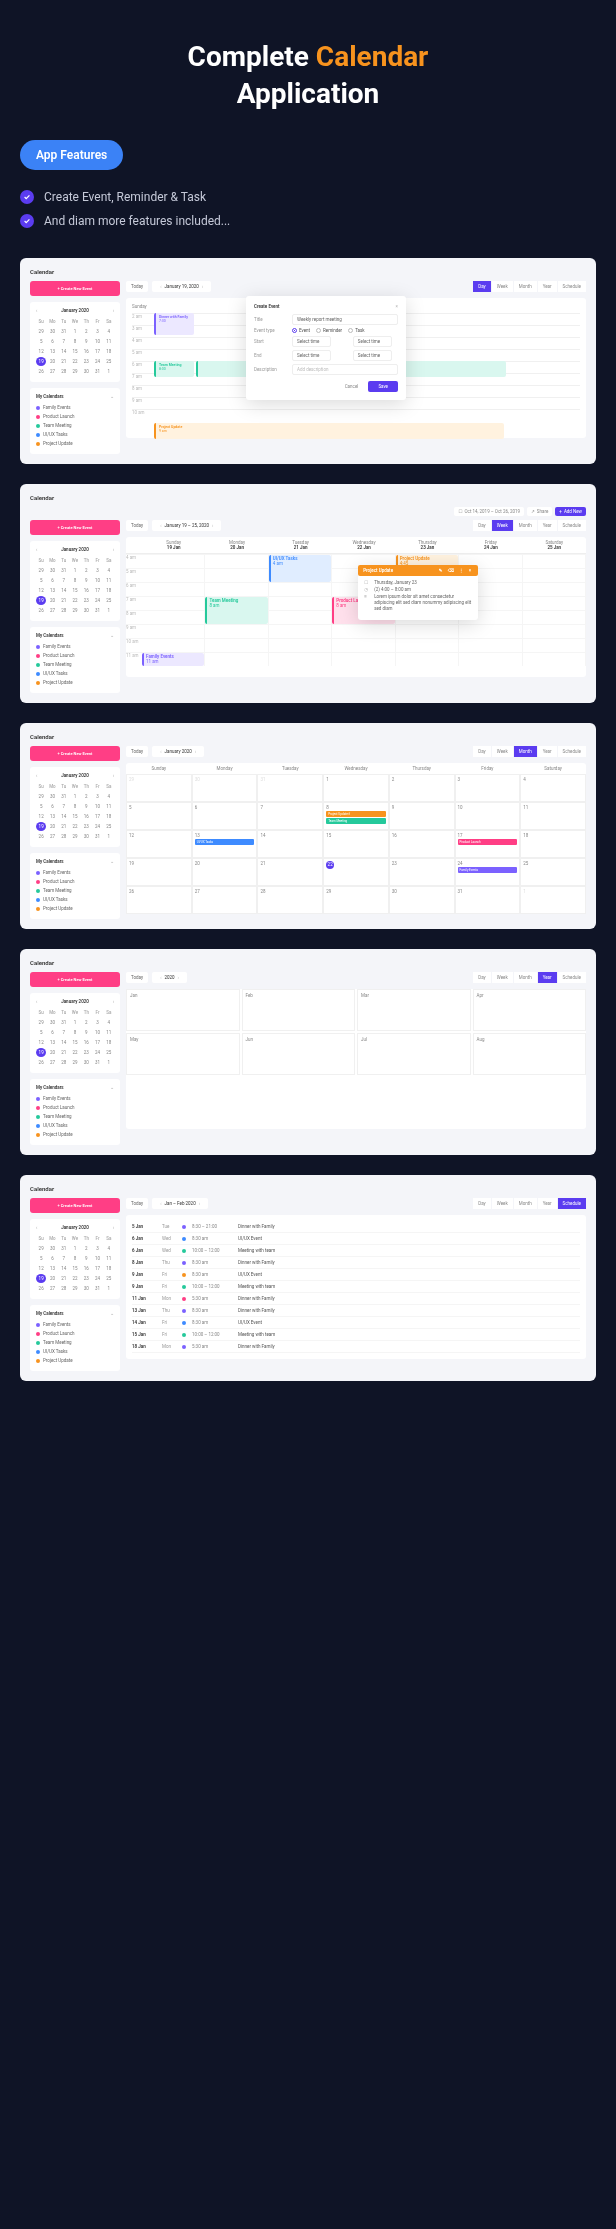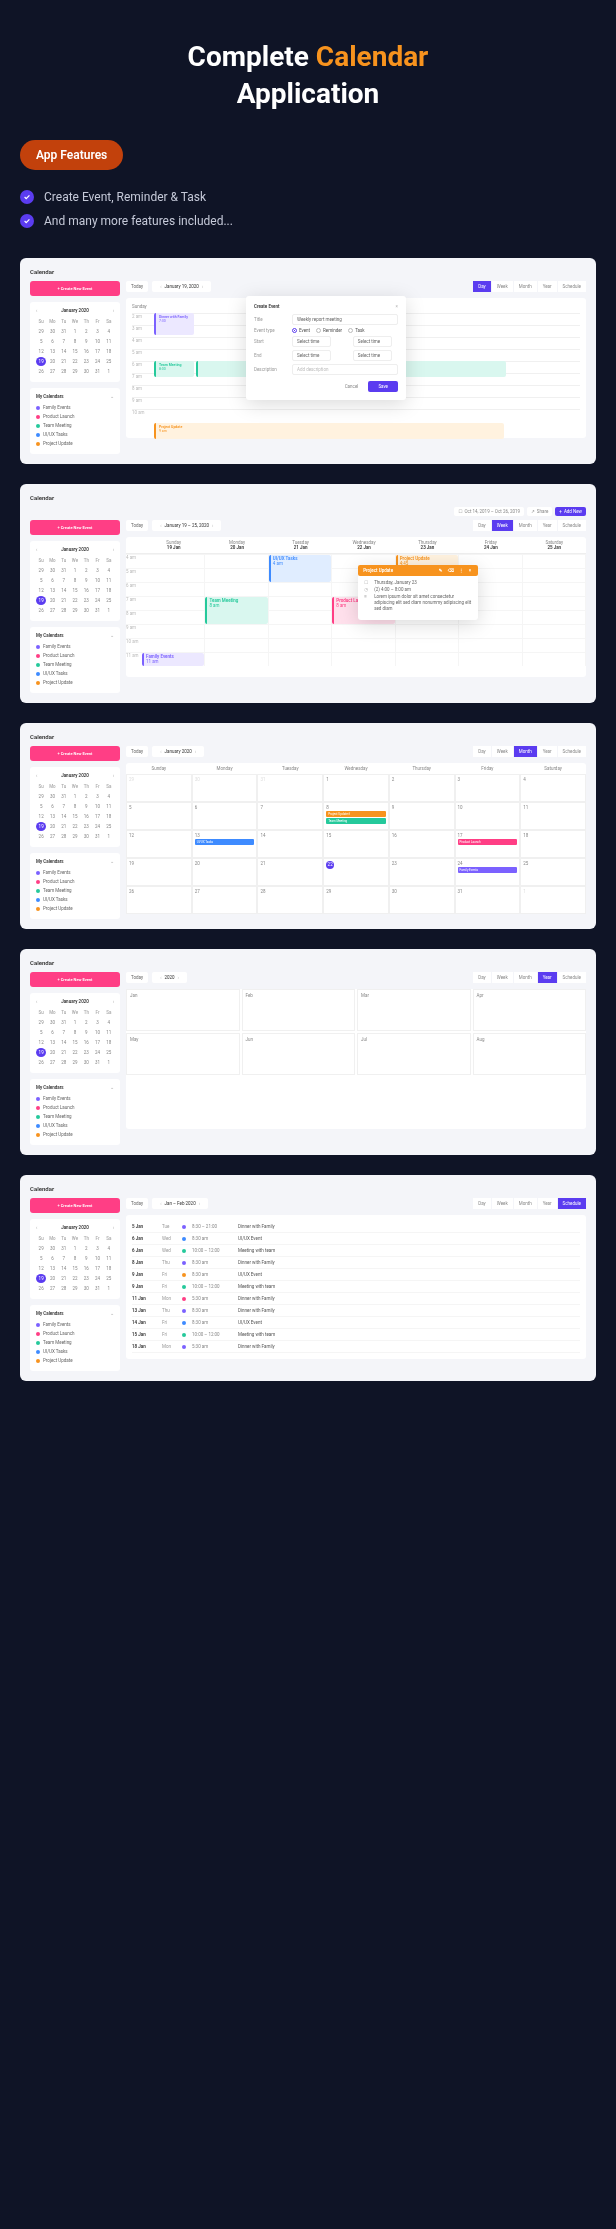--- a/index.html
+++ b/index.html
@@ -1,20 +1,20 @@
 <!DOCTYPE html>
 <html><head>
 <meta charset="utf-8">
 <style>
 *{margin:0;padding:0;box-sizing:border-box;font-family:-apple-system,BlinkMacSystemFont,"Segoe UI",Roboto,sans-serif}
 body{background:#0f1426;padding:40px 20px;width:616px}
 .hero-title{text-align:center;font-size:28px;font-weight:700;color:#fff;margin-bottom:4px}
 .hero-title .accent{color:#f7931e}
 .hero-sub{text-align:center;font-size:28px;font-weight:700;color:#fff;margin-bottom:30px}
-.badge{display:inline-block;background:#c2410c;color:#fff;font-size:12px;font-weight:600;padding:8px 16px;border-radius:18px;margin-bottom:20px}
+.badge{display:inline-block;background:#3b82f6;color:#fff;font-size:12px;font-weight:600;padding:8px 16px;border-radius:18px;margin-bottom:20px}
 .feature-list{list-style:none;margin-bottom:30px}
 .feature-list li{display:flex;align-items:center;gap:10px;color:#c5c9d8;font-size:12px;margin-bottom:10px}
 .check{width:14px;height:14px;border-radius:50%;background:#5b3cf0;display:flex;align-items:center;justify-content:center;flex-shrink:0}
 .check svg{width:8px;height:8px}
 .shot{background:#f4f5f9;border-radius:6px;padding:10px;margin-bottom:20px;font-size:4.5px;color:#555}
 .shot-title{font-size:6px;font-weight:600;color:#333;margin-bottom:6px}
 .shot-body{display:flex;gap:6px}
 .sidebar{width:90px;flex-shrink:0}
 .btn-create{background:#ff3e85;color:#fff;text-align:center;padding:5px;border-radius:3px;font-weight:600;margin-bottom:6px;font-size:4px}
 .mini-cal{background:#fff;border-radius:3px;padding:6px;margin-bottom:6px}
@@ -105,21 +105,21 @@
         </svg>
       </span>
       <span>Create Event, Reminder &amp; Task</span>
     </li>
     <li>
       <span class="check">
         <svg viewBox="0 0 10 10">
           <path d="M2 5l2 2 4-4" stroke="#fff" stroke-width="1.5" fill="none"></path>
         </svg>
       </span>
-      <span>And many more features included...</span>
+      <span>And diam more features included...</span>
     </li>
   </ul>
 
 
 <div class="shot">
   <div class="shot-title">Calendar</div>
   <div class="shot-body">
     <div class="sidebar" id="side1">
         <div class="btn-create">+ Create New Event</div>
         <div class="mini-cal">

